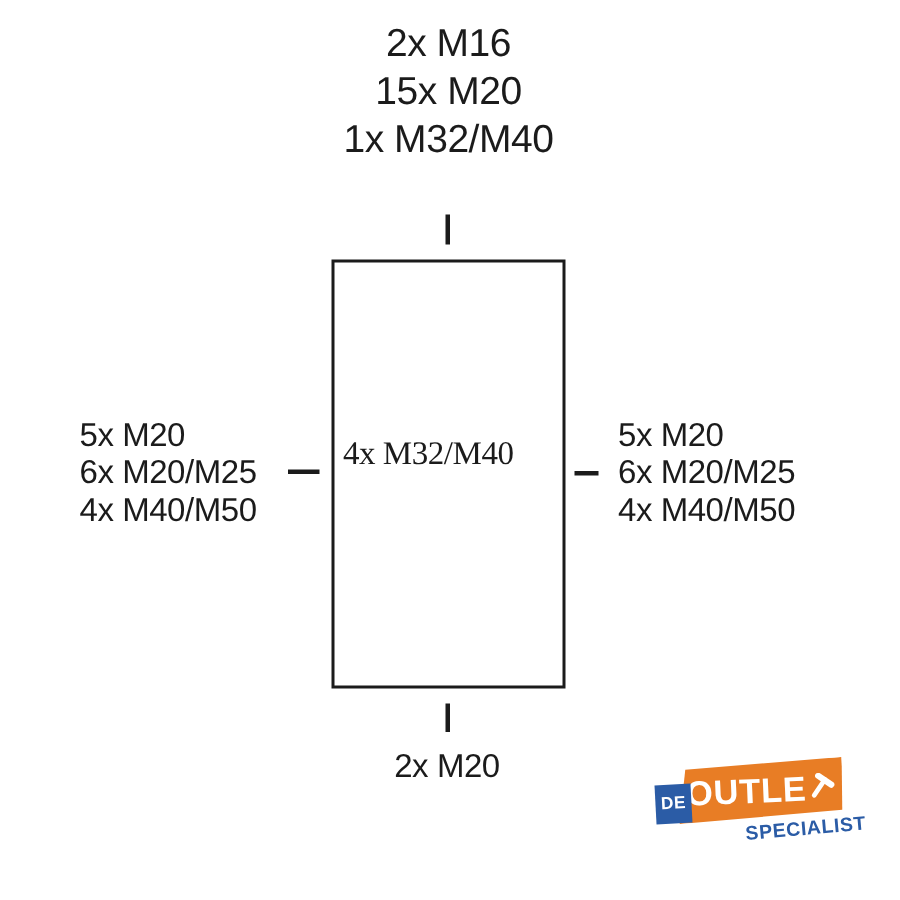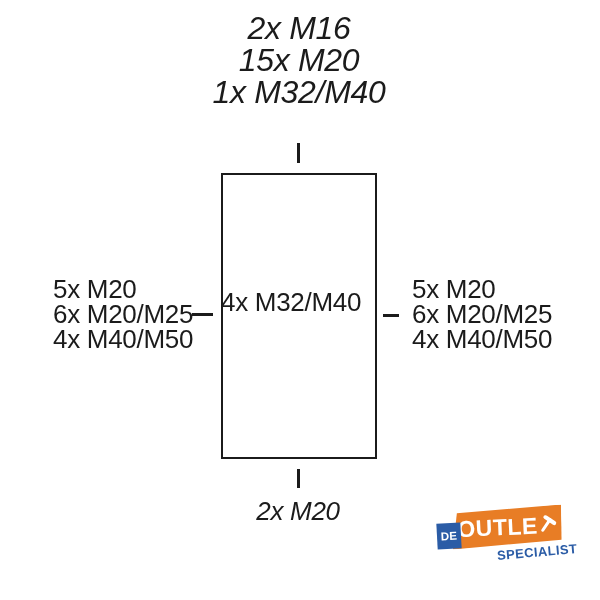--- a/index.html
+++ b/index.html
@@ -5,28 +5,28 @@
   html,body { margin:0; padding:0; }
   body {
     width:600px; height:600px;
     background:#ffffff;
     font-family:"Liberation Sans", sans-serif;
     color:#1b1b1b;
     overflow:hidden;
   }
   .canvas { position:relative; width:600px; height:600px; }
 
-  .lbl-block { position:absolute; font-size:26px; letter-spacing:-0.3px; white-space:nowrap; }
+  .lbl-block { position:absolute; font-size:22px; letter-spacing:-0.3px; white-space:nowrap; }
   .lbl-block div { white-space:nowrap; }
 
-  .top-block    { left:149px; top:12px;  width:300px; text-align:center; line-height:32px; font-size:32px;font-style:italic; }
-  .center-block { left:221px; top:288px; width:129px; text-align:center; line-height:28px; }
+  .top-block    { left:149px; top:12px;  width:300px; text-align:center; line-height:32px; font-size:26px; }
+  .center-block { left:221px; top:288px; width:129px; text-align:center; line-height:28px;font-family:Liberation Serif, serif; }
   .left-block   { left:53px;  top:277px; text-align:left; line-height:25px; }
   .right-block  { left:412px; top:277px; text-align:left; line-height:25px; }
-  .bottom-block { left:148px; top:497px; width:300px; text-align:center; line-height:28.5px;font-style:italic; }
+  .bottom-block { left:148px; top:497px; width:300px; text-align:center; line-height:28.5px; }
 
   .enclosure {
     position:absolute; left:221px; top:173px;
     width:156px; height:286px;
     border:2px solid #1b1b1b;
     box-sizing:border-box;
     background:#ffffff;
   }
 
   .tick-v { position:absolute; width:3px;  background:#1b1b1b; }

